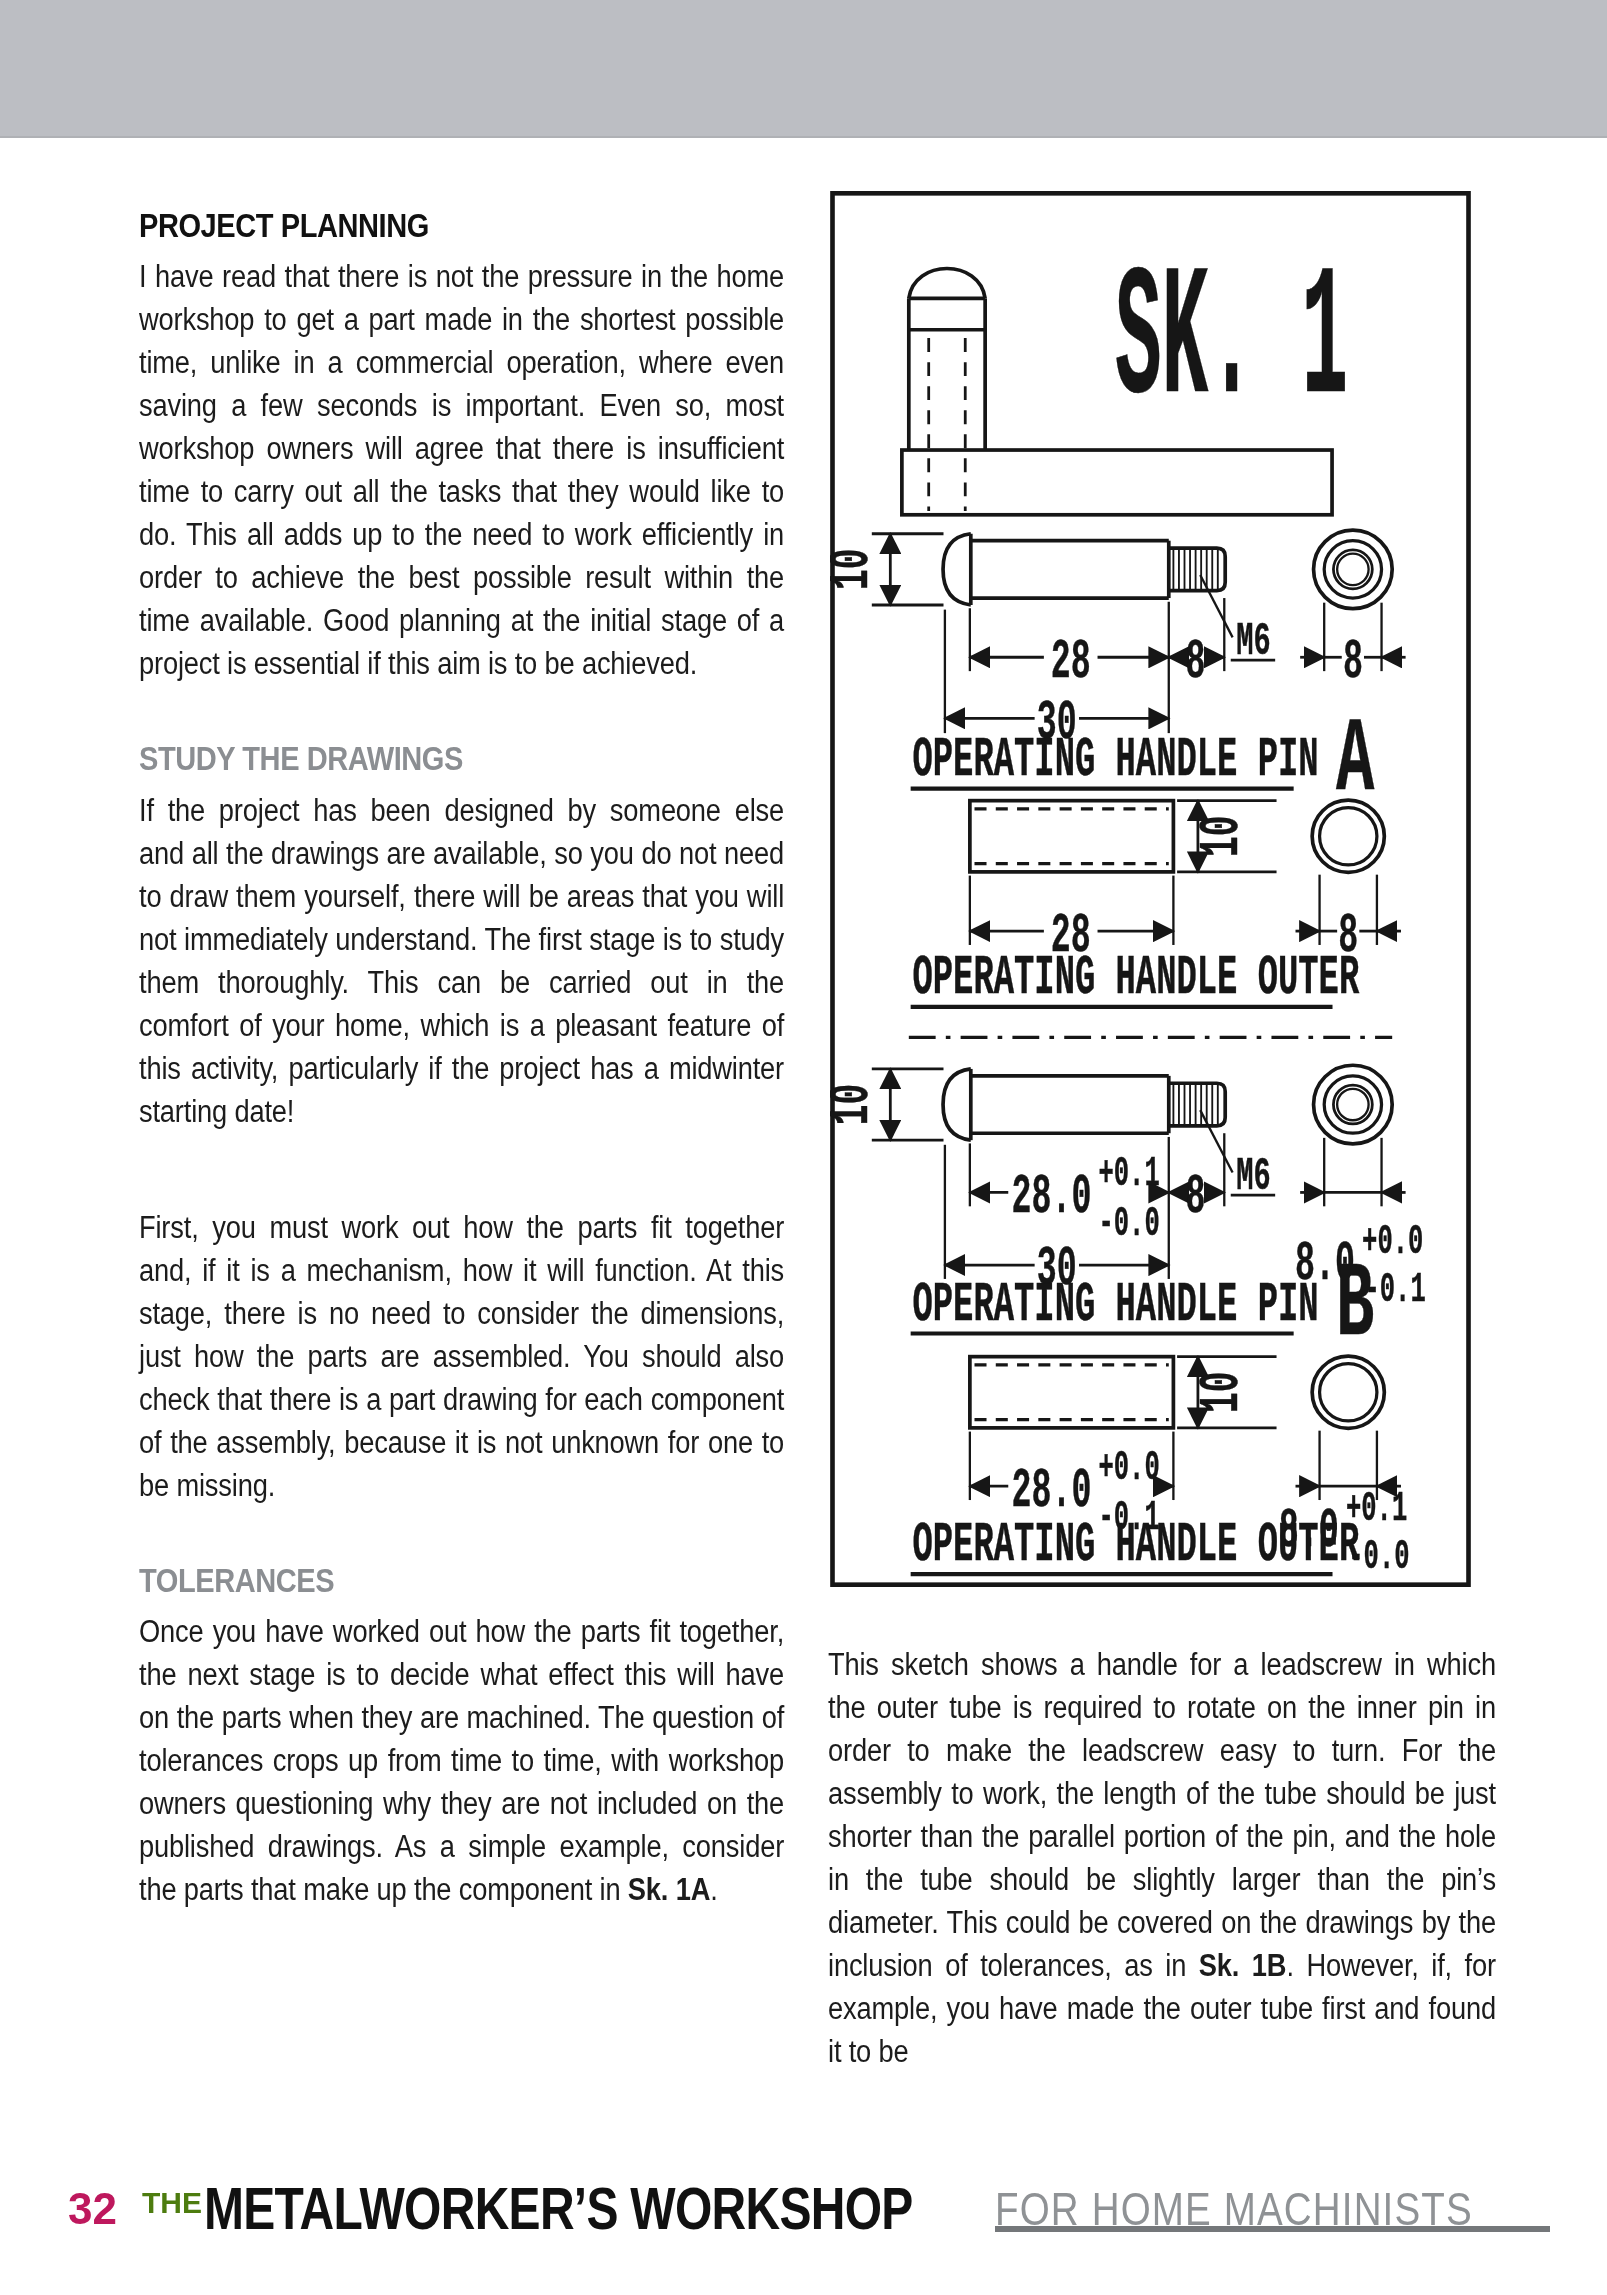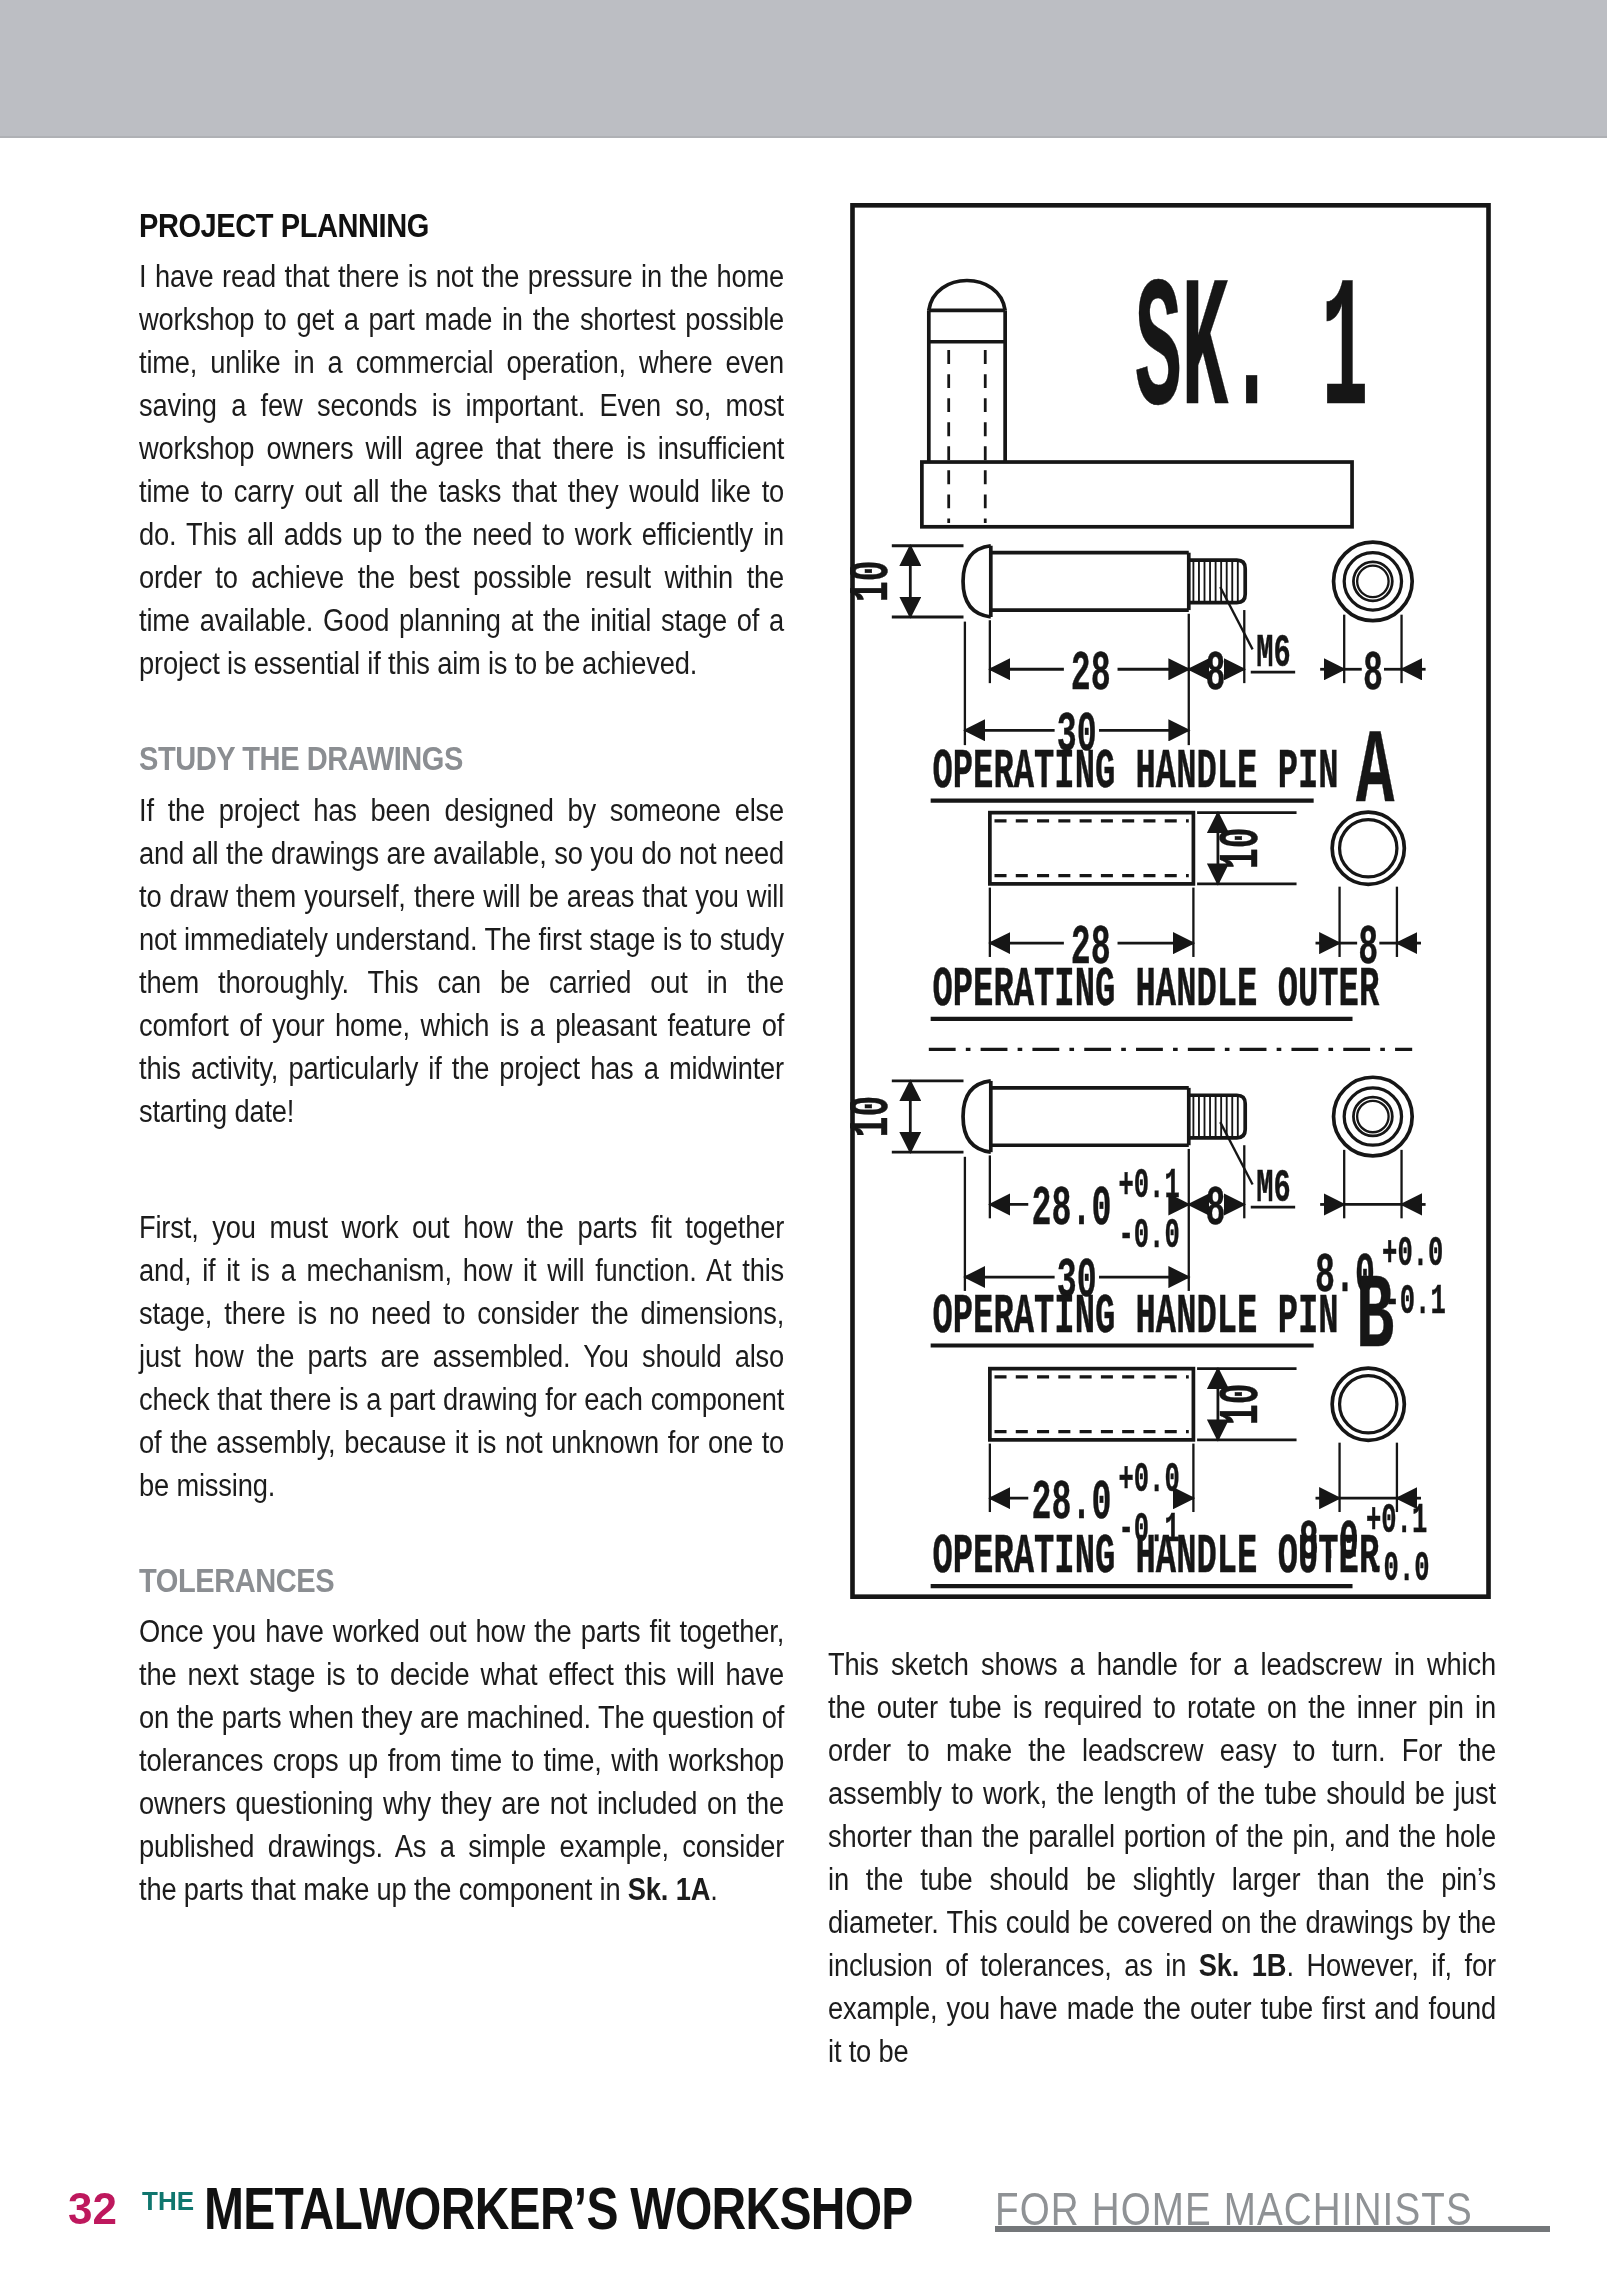--- a/index.html
+++ b/index.html
@@ -10,25 +10,25 @@
   
   .textcol{position:absolute;transform:scaleX(0.88);transform-origin:0 0;
            font-size:31px;line-height:43px;letter-spacing:-0.2px;text-align:justify;}
   .textcol p{margin:0;}
   .h-black{font-weight:bold;color:#111;font-size:33px;letter-spacing:-0.5px;margin:0 0 8.3px 0;text-align:left;}
   .h-gray{font-weight:bold;color:#8b8e92;font-size:33px;letter-spacing:-0.5px;margin:0 0 8.3px 0;text-align:left;}
   .mt-sect{margin-top:52px !important;}
   .mt-para{margin-top:73px !important;}
   .b{font-weight:bold;}
   
-  .frame{position:absolute;left:830px;top:203px;width:648px;height:1396px;margin-left:20px;}
+  .frame{position:absolute;left:830px;top:191px;width:648px;height:1396px;}
   svg text{font-family:"Liberation Mono",monospace;font-weight:bold;fill:#161616;}
   
   .pgnum{position:absolute;left:68px;top:2184px;font-size:44px;font-weight:bold;color:#be185d;}
-  .brand-the{position:absolute;left:142px;top:2186px;font-size:26px;font-weight:bold;color:#0f766e;}
+  .brand-the{position:absolute;left:142px;top:2186px;font-size:30px;font-weight:bold;color:#4d7c0f;}
   .brand-title{position:absolute;left:204px;top:2174px;font-size:60px;font-weight:bold;color:#111;
                letter-spacing:-0.9px;transform:scaleX(0.80);transform-origin:0 0;white-space:nowrap;}
   .brand-sub{position:absolute;left:995px;top:2181px;font-size:47px;color:#8f9295;
              letter-spacing:1.4px;transform:scaleX(0.82);transform-origin:0 0;white-space:nowrap;}
   .footer-rule{position:absolute;left:995px;top:2226px;width:555px;height:6px;background:#74777a;}
 </style>
 </head>
 <body>
 
 <div id="page">

